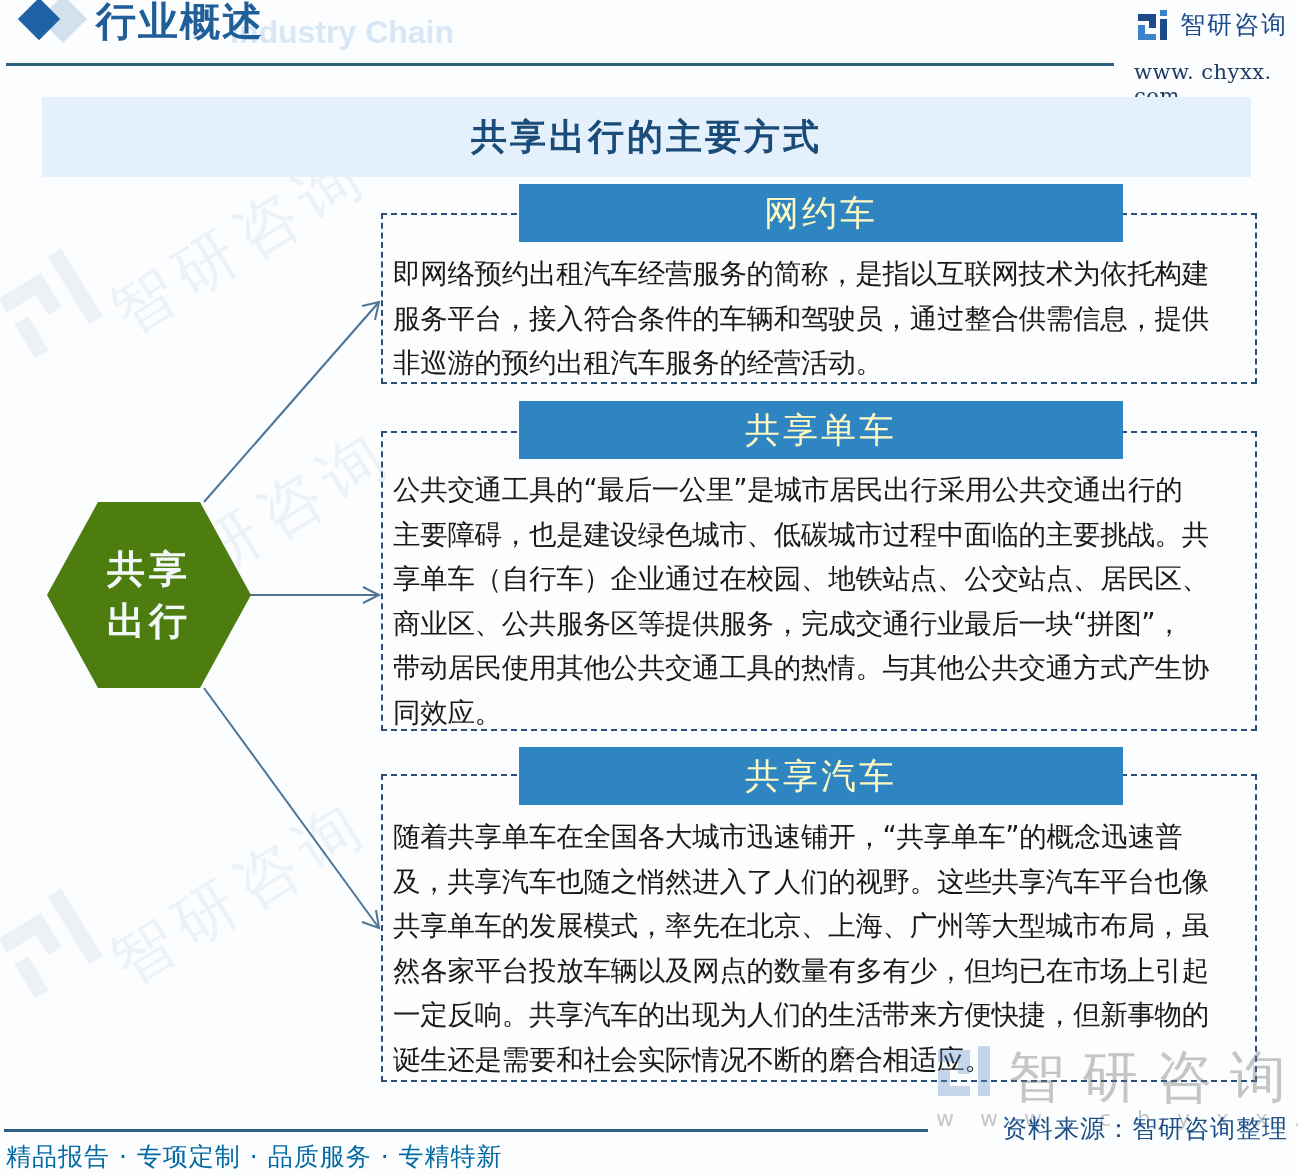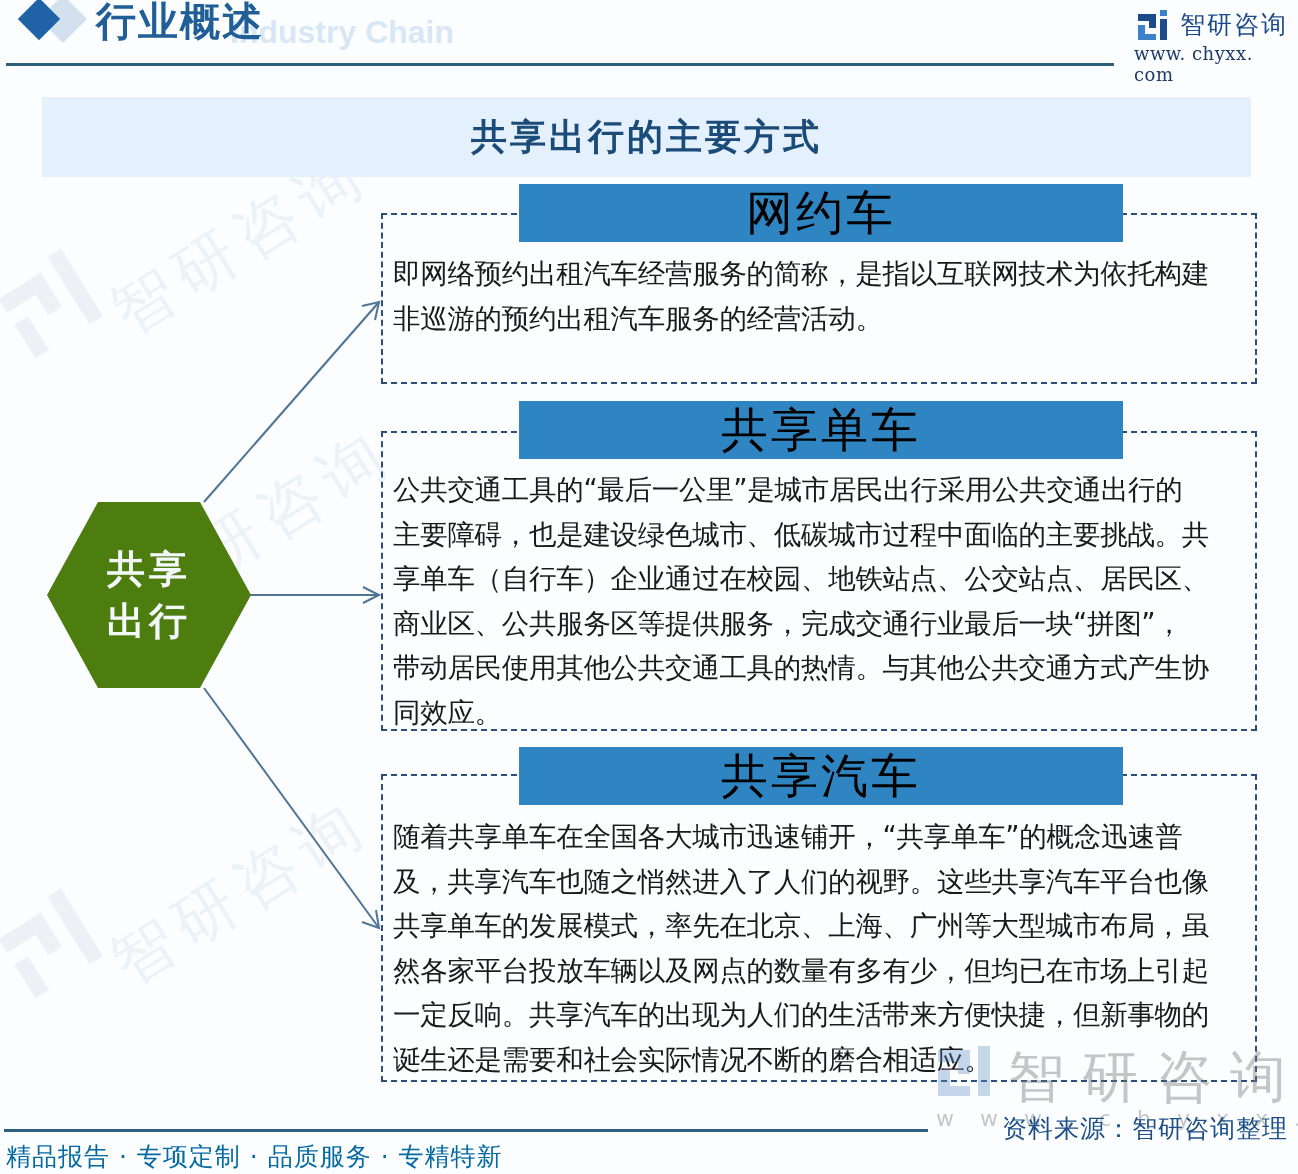--- a/index.html
+++ b/index.html
@@ -14,36 +14,36 @@
   
   .hdr-diamond-back { position: absolute; left: 46px; top: 2px; width: 34px; height: 34px; background: #c9d9ea; transform: rotate(45deg); opacity: .8; }
   .hdr-diamond { position: absolute; left: 24px; top: 4px; width: 30px; height: 30px; background: #1f63a6; transform: rotate(45deg); }
   .hdr-title { position: absolute; left: 96px; top: -6px; font-size: 40px; font-weight: bold; color: #1f5e96; letter-spacing: 2px; font-family: "DejaVu Serif", serif; }
   .hdr-ghost { position: absolute; left: 230px; top: 14px; font-size: 32px; font-weight: bold; color: rgba(150,190,225,0.35); font-family: "Liberation Sans", sans-serif; }
   .hdr-line { position: absolute; left: 6px; top: 63px; width: 1108px; height: 3px; background: #2b5f7c; }
   .brand { position: absolute; left: 1138px; top: 8px; display: flex; align-items: center; gap: 12px; }
   .brand-logo { position: relative; width: 30px; height: 30px; }
   .brand-logo i { position: absolute; }
   .brand-name { font-size: 25px; color: #1d4a8a; letter-spacing: 2px; }
-  .brand-url { position: absolute; left: 1134px; top: 43px; font-size: 18px; color: #1d3b66; font-family: "DejaVu Serif", serif; letter-spacing: .5px; }
+  .brand-url { position: absolute; left: 1134px; top: 60px; font-size: 21px; color: #1d3b66; font-family: "DejaVu Serif", serif; letter-spacing: .5px; }
 
   
   .title-bar { position: absolute; left: 42px; top: 97px; width: 1209px; height: 80px; background: #e4f0fb; display: flex; align-items: center; justify-content: center; }
   .title-bar span { font-size: 36px; font-weight: bold; color: #1b4b78; letter-spacing: 3px; font-family: "DejaVu Serif", serif; }
 
   
   .hex { position: absolute; left: 47px; top: 502px; width: 204px; height: 186px; background: #4d7c0f; clip-path: polygon(25% 0, 75% 0, 100% 50%, 75% 100%, 25% 100%, 0 50%); display: flex; flex-direction: column; align-items: center; justify-content: center; }
   .hex span { color: #f3f8fb; font-size: 38px; font-weight: bold; line-height: 52px; letter-spacing: 4px; }
 
   svg.connectors { position: absolute; left: 0; top: 0; width: 1298px; height: 1174px; pointer-events: none; }
 
   
   .card { position: absolute; left: 381px; width: 876px; border: 2px dashed #2c4f7a; border-radius: 0; }
   .card .ribbon { position: absolute; left: 136px; top: -32px; width: 604px; height: 58px; background: #2f85c1; display: flex; align-items: center; justify-content: center; }
-  .card .ribbon span { color: #000000; font-size: 47px; letter-spacing: 3px; }
+  .card .ribbon span { color: #fef9c3; font-size: 35px; letter-spacing: 3px; }
   .card .body { position: absolute; left: 10px; right: 14px; font-size: 27.5px; line-height: 44.5px; color: #1a1a1a; letter-spacing: -0.3px; text-align: justify; }
 
   .card-1 { top: 213px; height: 171px; }
   .card-1 .ribbon { top: -31px; }
   .card-1 .body { top: 36px; }
   .card-2 { top: 431px; height: 300px; }
   .card-2 .ribbon { top: -32px; }
   .card-2 .body { top: 34px; }
   .card-3 { top: 774px; height: 308px; }
   .card-3 .ribbon { top: -29px; }
@@ -115,20 +115,21 @@
   <span>共享</span>
   <span>出行</span>
 </div>
 
 <div class="card card-1">
   <div class="ribbon">
     <span>网约车</span>
   </div>
   <div class="body">
     <div>即网络预约出租汽车经营服务的简称，是指以互联网技术为依托构建</div>
+    <div>服务平台，接入符合条件的车辆和驾驶员，通过整合供需信息，提供</div>
     <div>非巡游的预约出租汽车服务的经营活动。</div>
   </div>
 </div>
 
 <div class="card card-2">
   <div class="ribbon">
     <span>共享单车</span>
   </div>
   <div class="body">
     <div>公共交通工具的“最后一公里”是城市居民出行采用公共交通出行的</div>

